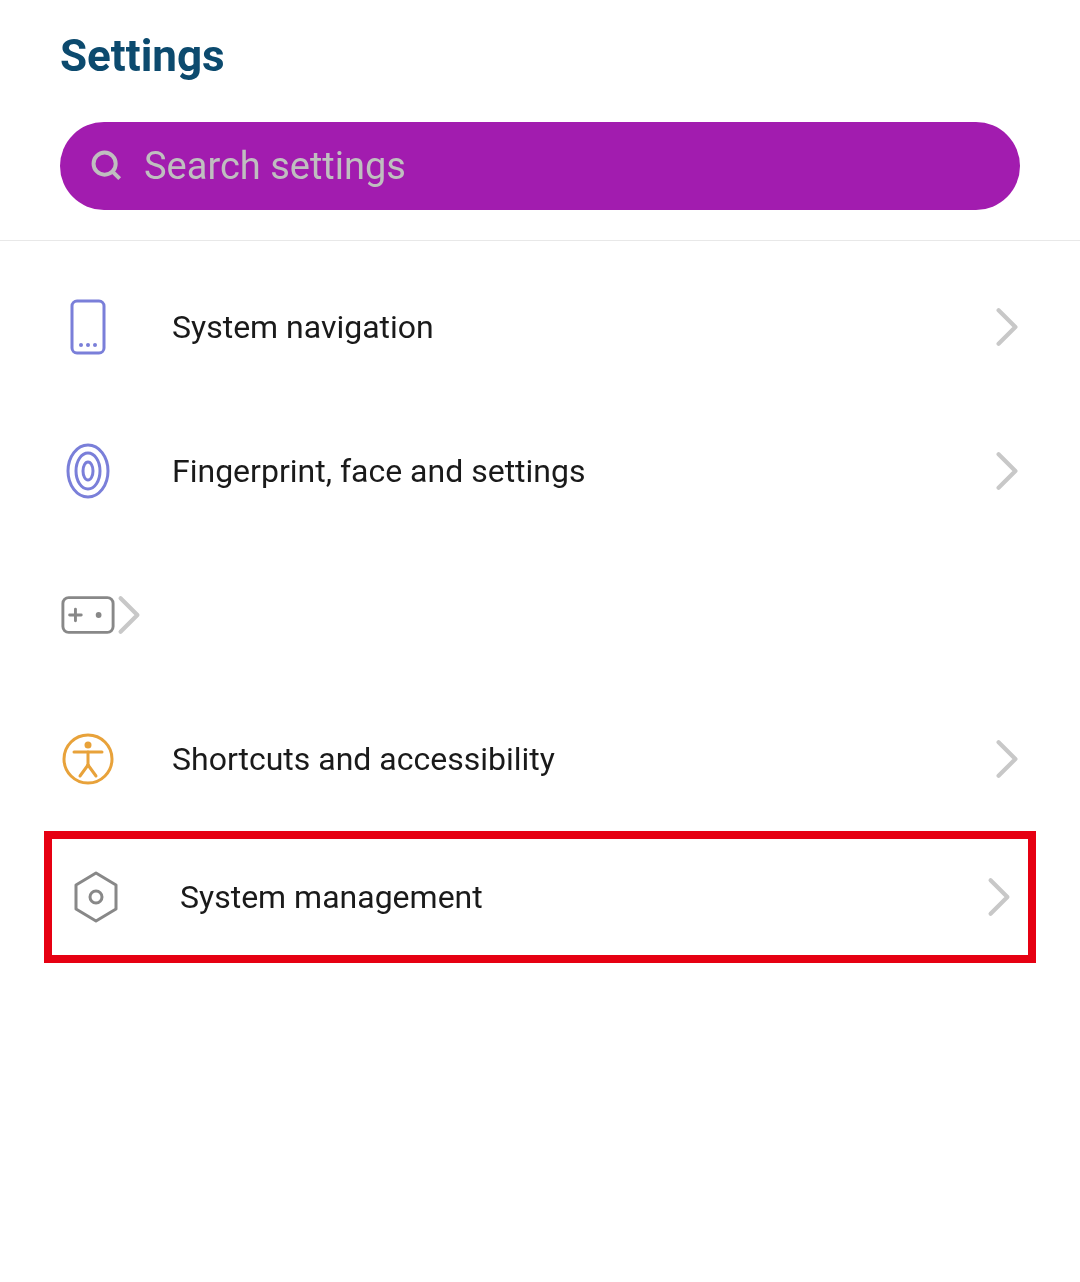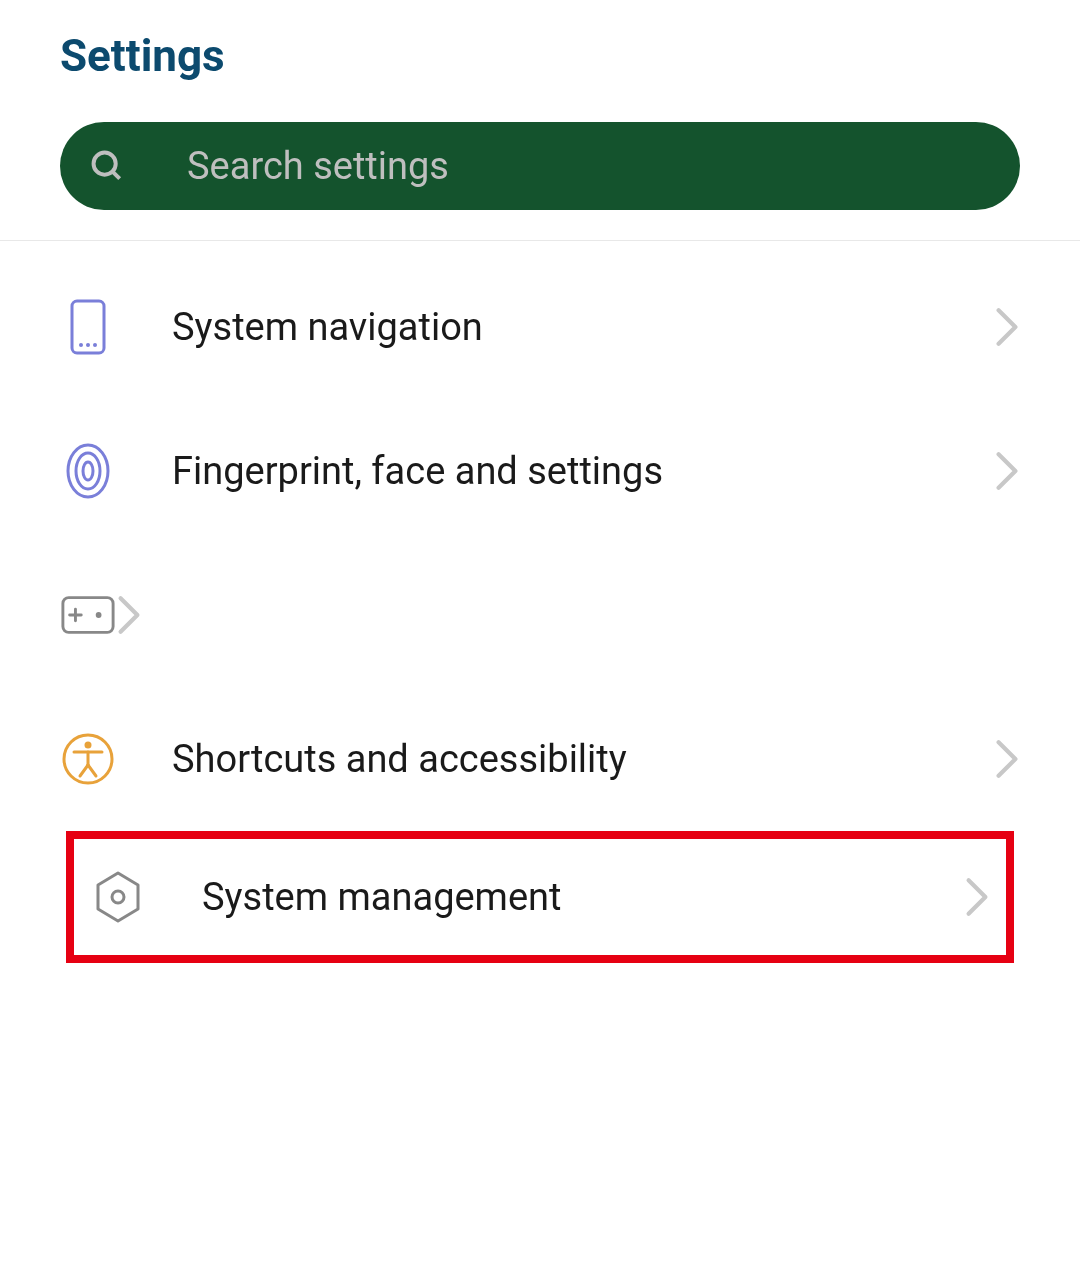--- a/index.html
+++ b/index.html
@@ -20,25 +20,24 @@
       font-size: 44px;
       font-weight: 700;
       color: #0c4a6e;
     }
     .search-container {
       padding: 0 60px 30px 60px;
     }
     .search-box {
       display: flex;
       align-items: center;
-      background: #14532d;
+      background: #a21caf;
       border-radius: 45px;
       padding: 20px 28px;
       height: 88px;
-      gap: 43px;
     }
     .search-icon-wrapper {
       display: flex;
       align-items: center;
       margin-right: 18px;
     }
     .search-placeholder {
       font-size: 38px;
       color: #bfbfbf;
     }
@@ -52,33 +51,33 @@
     }
     .menu-item {
       display: flex;
       align-items: center;
       padding: 44px 60px;
       cursor: pointer;
       position: relative;
     }
     .menu-item.highlighted {
       border: 8px solid #e60012;
-      margin: 0 66px;
+      margin: 0 44px;
       padding: 30px 16px;
     }
     .icon-wrapper {
       width: 56px;
       height: 56px;
       display: flex;
       align-items: center;
       justify-content: center;
       flex-shrink: 0;
     }
     .menu-label {
-      font-size: 38px;
+      font-size: 32px;
       color: #1a1a1a;
       margin-left: 56px;
       flex: 1;
     }
     .chevron-wrapper {
       display: flex;
       align-items: center;
     }
     svg {
       display: block;

